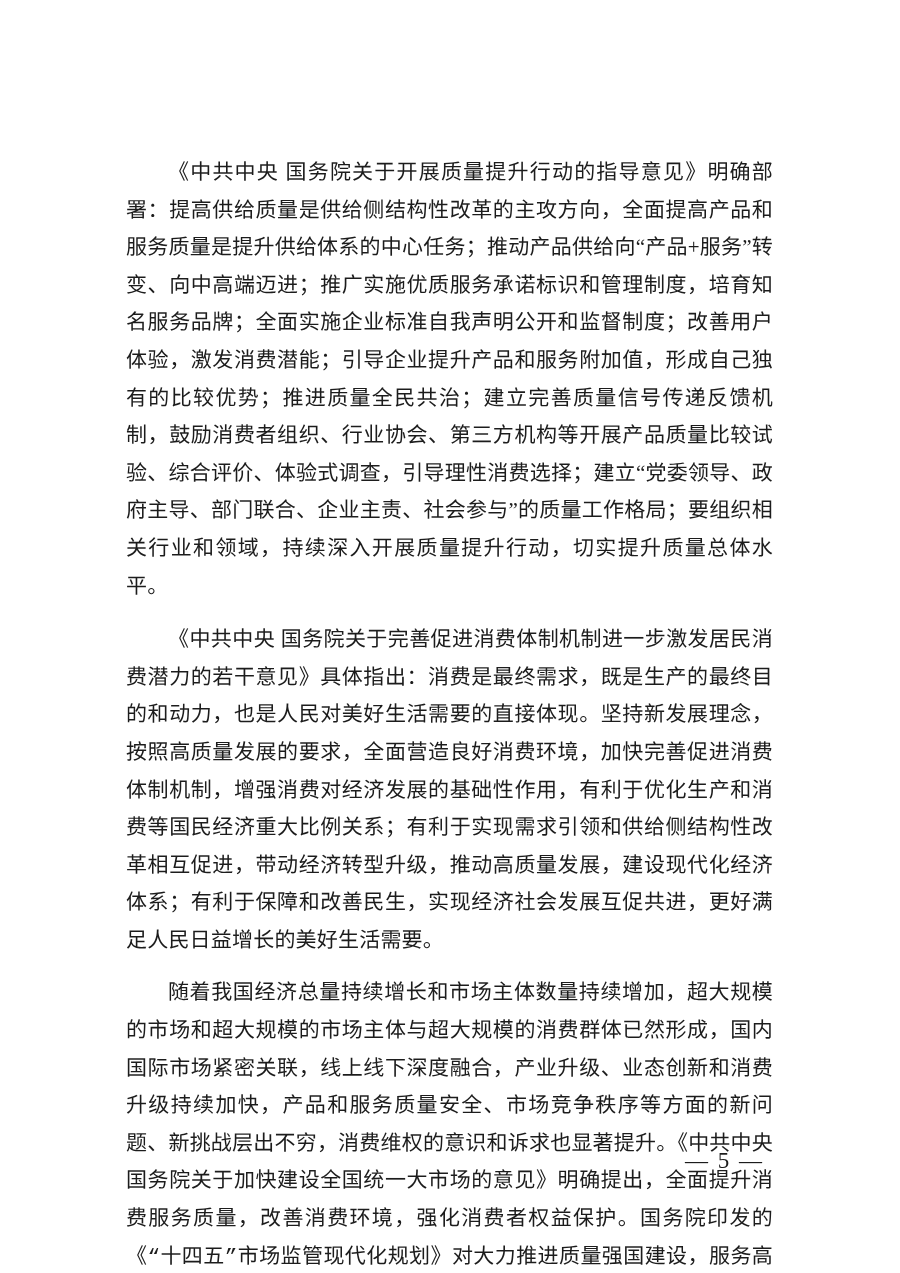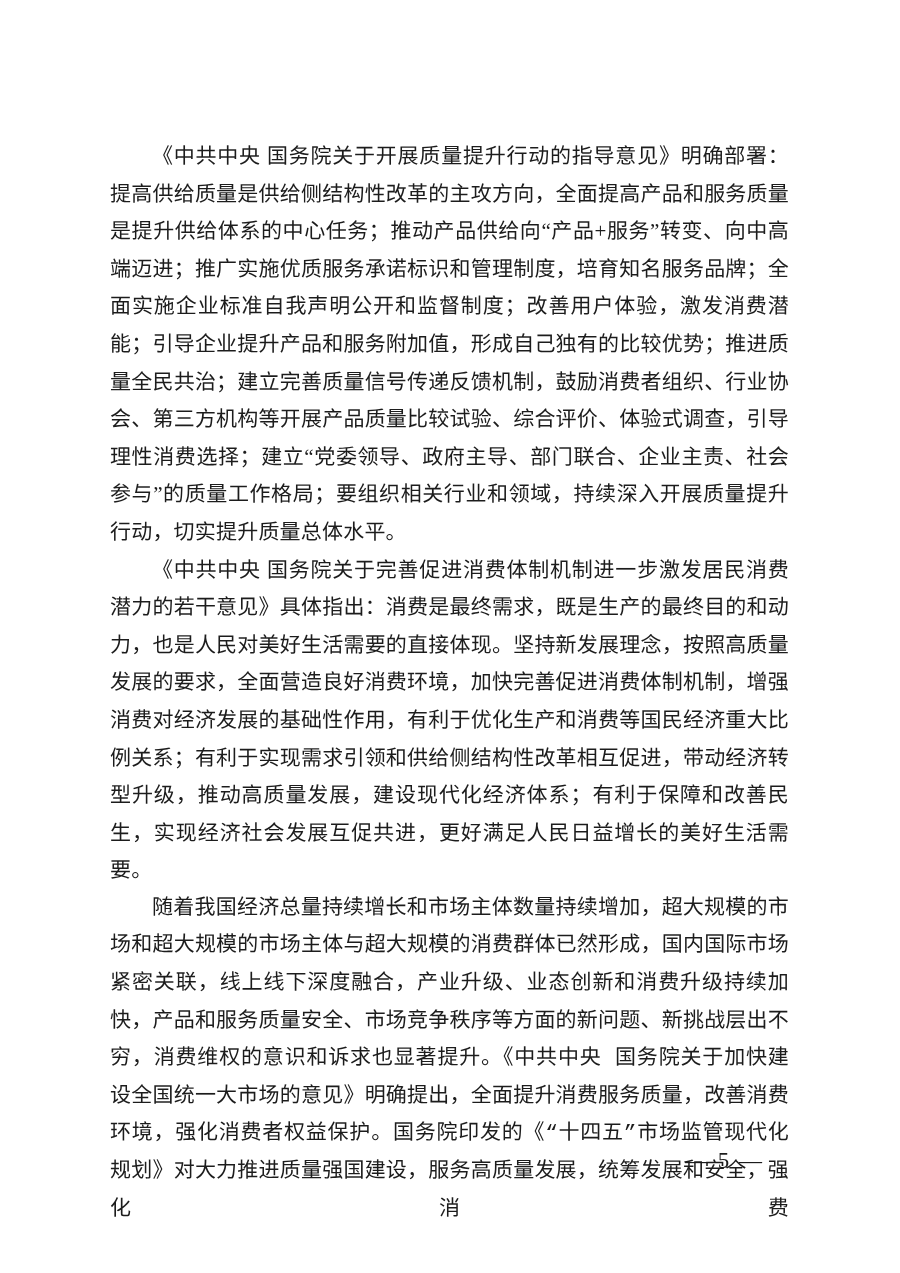--- a/index.html
+++ b/index.html
@@ -16,21 +16,21 @@
     font-family: "Liberation Serif", "DejaVu Serif", serif;
     color: #1c1c1c;
   }
   .text-block {
     position: absolute;
     left: 110px;
     top: 138px;
     width: 679px;
   }
   .text-block p {
-    margin: 0;
+    margin: 16px;
     padding: 0;
     font-size: 21px;
     letter-spacing: 0.2px;
     line-height: 37.6px;
     text-align: justify;
     text-justify: inter-ideograph;
     text-indent: 2em;
     word-break: break-all;
   }
   

